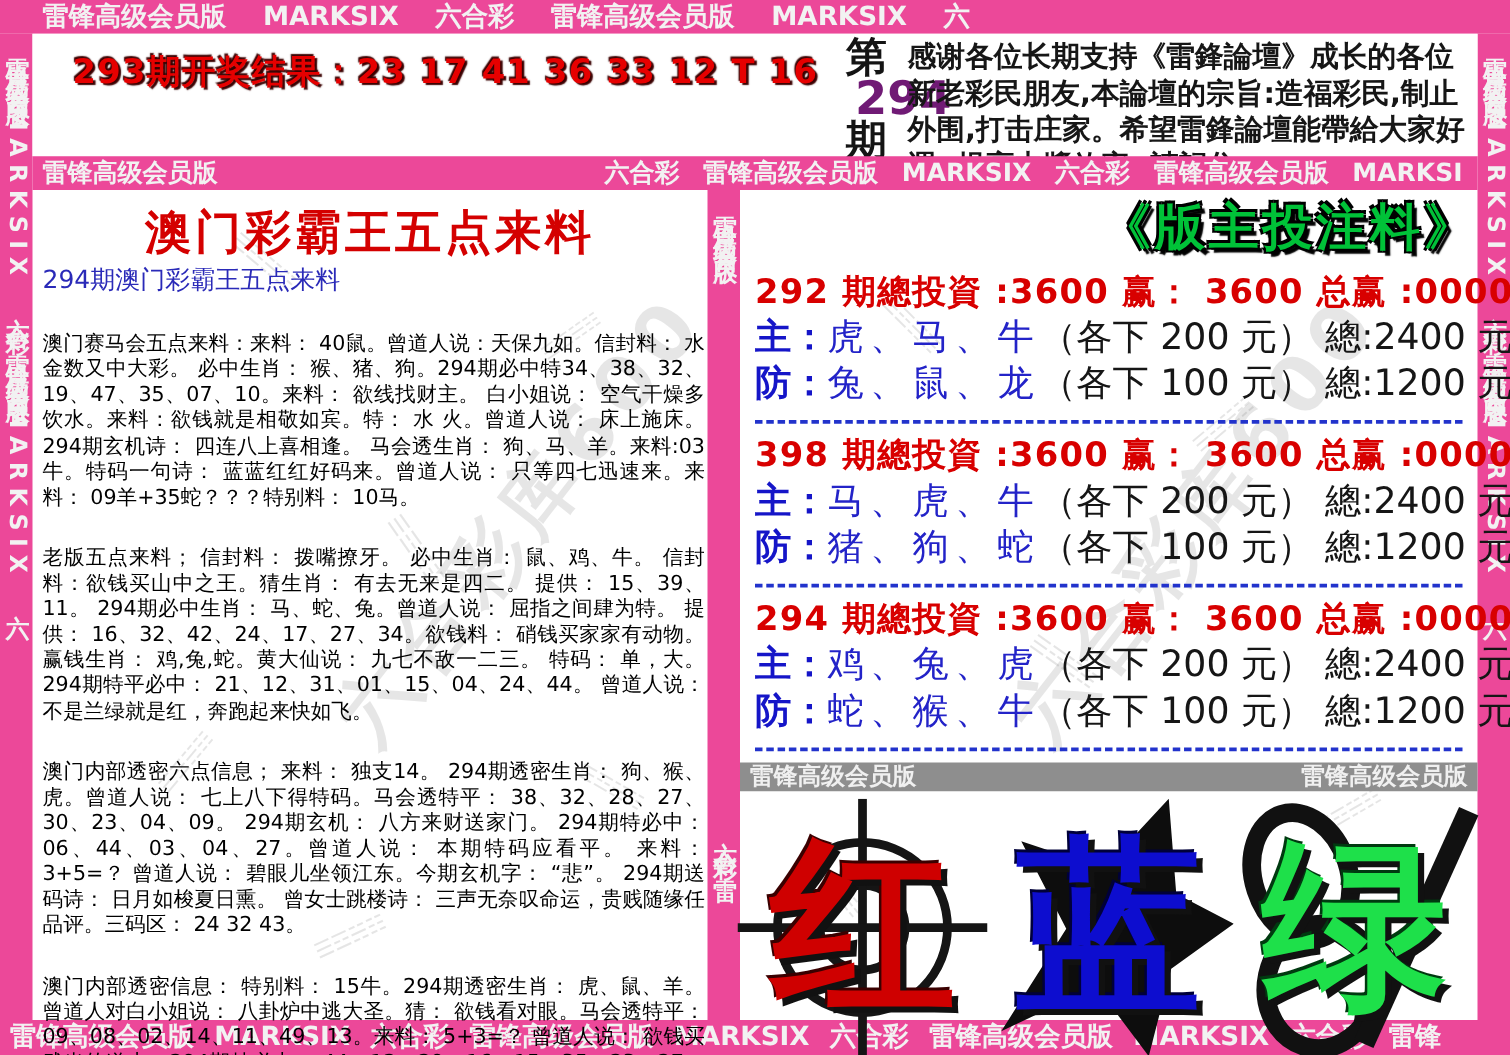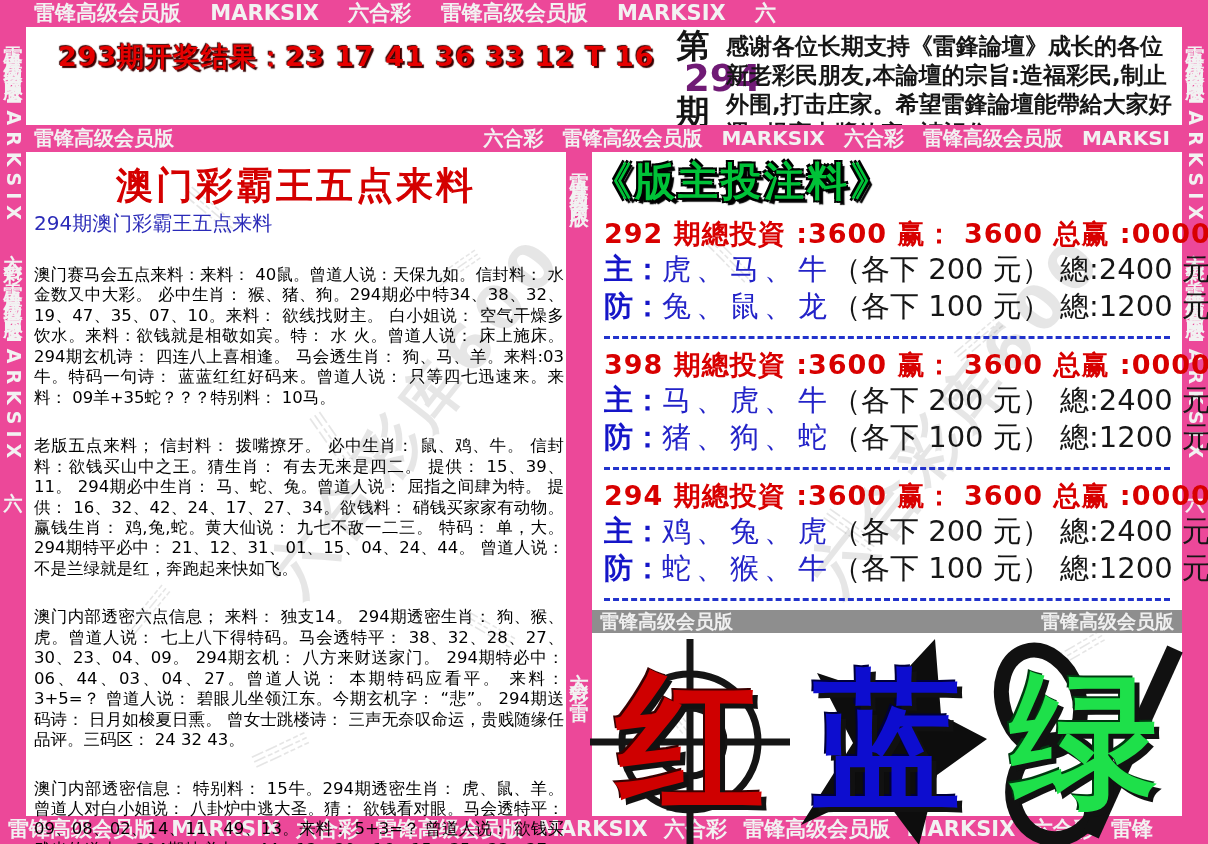--- a/index.html
+++ b/index.html
@@ -31,21 +31,21 @@
   .issue-pre,.issue-suf{font-size:33px;color:#141414;line-height:33px;}
   .issue-num{font-size:37px;color:#701a75;line-height:29px;margin:2px 18px;}
   .notice{position:absolute;left:700px;right:4px;top:5px;font-size:23px;font-weight:bold;color:#161616;line-height:1.26;}
   
   .left-panel{position:absolute;left:26px;top:152px;width:540px;bottom:28px;}
   .lp-title{text-align:center;font-size:37px;font-weight:bold;color:#d40000;letter-spacing:3px;line-height:40px;margin-top:14px;}
   .lp-sub{font-size:20px;color:#2a2ab8;margin:4px 0 0 8px;}
   .lp-para{font-size:16.5px;color:#000000;line-height:1.24;margin:28px 2px 0 8px;text-align:justify;}
   
   .right-panel{position:absolute;left:592px;width:590px;top:152px;bottom:28px;}
-  .rp-title{text-align:left;font-size:40px;font-weight:bold;color:#00c238;letter-spacing:3px;margin-top:2px;
+  .rp-title{text-align:right;font-size:40px;font-weight:bold;color:#00c238;letter-spacing:3px;margin-top:2px;
             text-shadow:-2px -2px 0 #000,2px -2px 0 #000,-2px 2px 0 #000,2px 2px 0 #000,4px 4px 1px #000;}
   .bet-section{margin:8px 8px 0 12px;}
   .bet-total{font-size:27px;font-weight:bold;color:#d80000;letter-spacing:1px;line-height:34px;white-space:nowrap;}
   .bet-line{font-size:29px;line-height:37px;white-space:nowrap;color:#161616;}
   .bl{color:#1515c8;font-weight:bold;}
   .ba{color:#2323c8;letter-spacing:5px;}
   .br{color:#161616;}
   .sep{border-top:3px dashed #2233cc;margin:11px 12px 9px 12px;}
   .photo-strip{display:flex;justify-content:space-between;background:#8e8e8e;color:#f0f0f0;font-size:19px;font-weight:bold;height:23px;line-height:23px;padding:0 8px;margin-top:4px;}
   .rgb{display:flex;height:210px;margin-top:2px;position:relative;}

